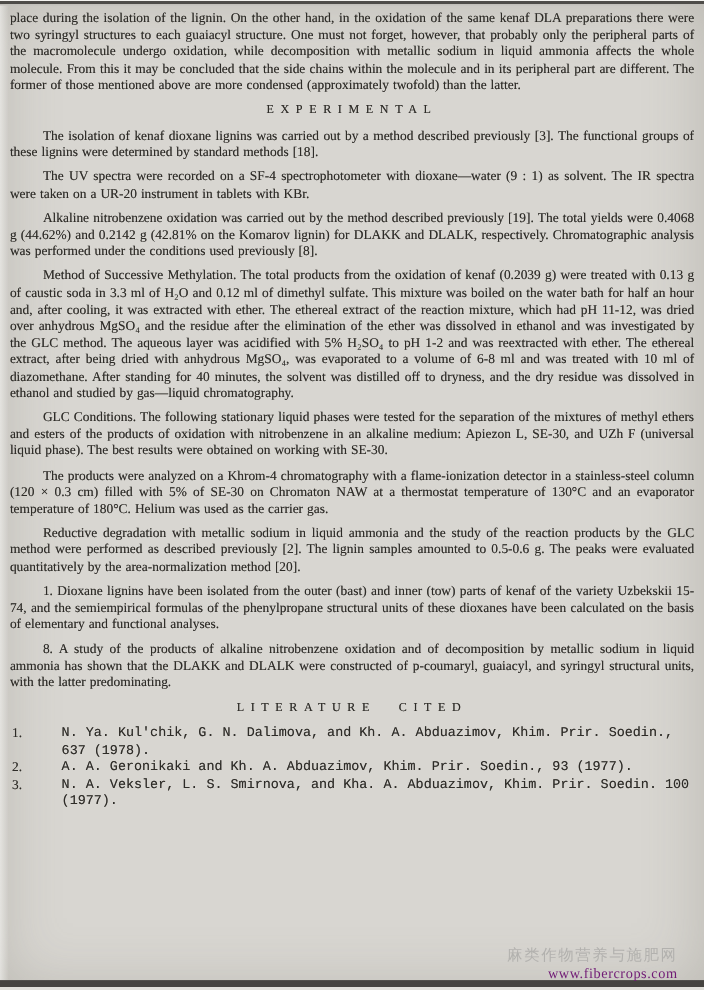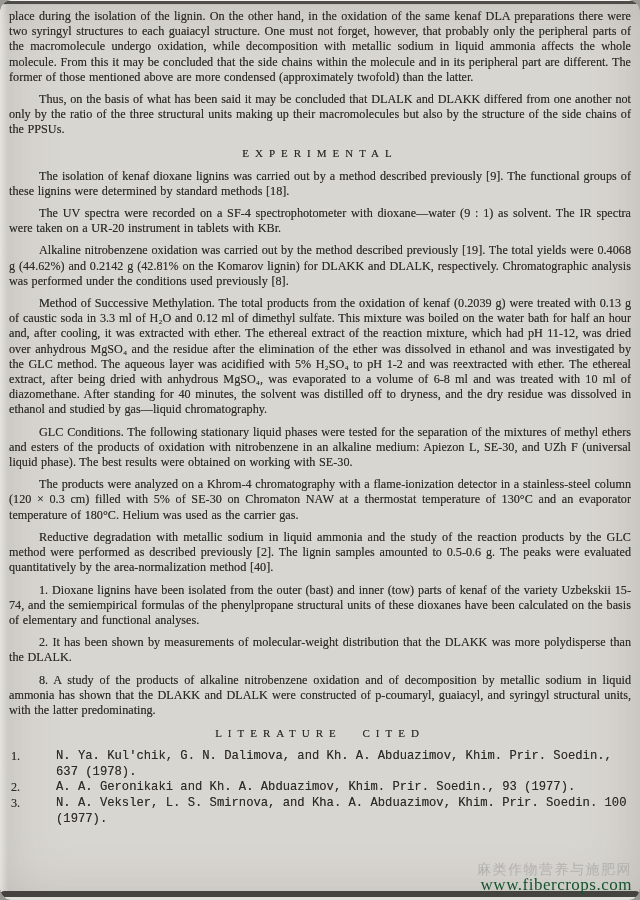--- a/index.html
+++ b/index.html
@@ -1,15 +1,15 @@
 <!DOCTYPE html>
 <html><head>
 <meta charset="utf-8">
 <style>
-  * { margin:0; padding:0; box-sizing:border-box;border-radius:12px; }
+  * { margin:0; padding:0; box-sizing:border-box; }
   html,body { background:#9a9893; }
   .page {
     position:relative;
     width:640px; height:900px;
     background:#d8d6d1;
     overflow:hidden;
     font-family:"Liberation Serif","DejaVu Serif",serif;
     color:#2e2c28;
     box-shadow: inset 0 0 55px rgba(110,106,98,0.28);
   }
@@ -44,53 +44,51 @@
   }
   .u { text-underline-offset:2px; }
   .refs { margin-top:3px; }
   .ref-row {
     display:flex; font-size:12.2px; line-height:15.6px;
     text-shadow:0 0 0.5px rgba(46,44,40,0.55);
   }
   .ref-num { flex:none; width:47px; padding-left:2px; }
   .ref-text { flex:1;font-family:Liberation Mono, monospace; }
   .watermark {
-    position:absolute; right:8px; bottom:8px; z-index:4;
+    position:absolute; right:24px; bottom:8px; z-index:4;
     text-align:right; color:#b2b1ae; line-height:15px;
   }
   .wm-cn  { font-size:14px; letter-spacing:1.5px; }
-  .wm-url { font-size:17px; letter-spacing:0.5px; color:#14532d; }
+  .wm-url { font-size:13px; letter-spacing:0.5px; color:#701a75; }
 </style>
 </head>
 <body>
 
 <div class="page">
   <div class="scan-top"></div>
   <div class="edge-left"></div>
 
   <div class="content">
     <p class="par noindent">place during the isolation of the lignin.  On the other hand, in the oxidation of the same kenaf DLA preparations there were two syringyl structures to each guaiacyl structure.  One must not forget, however, that probably only the peripheral parts of the macromolecule undergo oxidation, while decomposition with metallic sodium in liquid ammonia affects the whole molecule.  From this it may be concluded that the side chains within the molecule and in its peripheral part are different.  The former of those mentioned above are more condensed (approximately twofold) than the latter.</p>
-    <p class="par">Thus, on the basis of what has been said it may be concluded that DLALK and DLAKK differed from one another not only by the ratio of the three structural units making up their macromolecules but also by the structure of the side chains of the PPSUs.</p>
 
     <h2 class="heading">EXPERIMENTAL</h2>
 
-    <p class="par">The isolation of kenaf dioxane lignins was carried out by a method described previously [9].  The functional groups of these lignins were determined by standard methods [18].</p>
+    <p class="par">The isolation of kenaf dioxane lignins was carried out by a method described previously [3].  The functional groups of these lignins were determined by standard methods [18].</p>
     <p class="par">The UV spectra were recorded on a SF-4 spectrophotometer with dioxane—water (9 : 1) as solvent.  The IR spectra were taken on a UR-20 instrument in tablets with KBr.</p>
     <p class="par">Alkaline nitrobenzene oxidation was carried out by the method described previously [19].  The total yields were 0.4068 g (44.62%) and 0.2142 g (42.81% on the Komarov lignin) for DLAKK and DLALK, respectively.  Chromatographic analysis was performed under the conditions used previously [8].</p>
 
     <p class="par"><span class="u">Method of Successive Methylation.</span> <span>The total products from the oxidation of kenaf (0.2039 g) were treated with 0.13 g of caustic soda in 3.3 ml of H₂O and 0.12 ml of dimethyl sulfate.  This mixture was boiled on the water bath for half an hour and, after cooling, it was extracted with ether.  The ethereal extract of the reaction mixture, which had pH 11-12, was dried over anhydrous MgSO₄ and the residue after the elimination of the ether was dissolved in ethanol and was investigated by the GLC method.  The aqueous layer was acidified with 5% H₂SO₄ to pH 1-2 and was reextracted with ether.  The ethereal extract, after being dried with anhydrous MgSO₄, was evaporated to a volume of 6-8 ml and was treated with 10 ml of diazomethane.  After standing for 40 minutes, the solvent was distilled off to dryness, and the dry residue was dissolved in ethanol and studied by gas—liquid chromatography.</span></p>
 
     <p class="par"><span class="u">GLC Conditions.</span> <span>The following stationary liquid phases were tested for the separation of the mixtures of methyl ethers and esters of the products of oxidation with nitrobenzene in an alkaline medium:  Apiezon L, SE-30, and UZh F (universal liquid phase).  The best results were obtained on working with SE-30.</span></p>
 
     <p class="par">The products were analyzed on a Khrom-4 chromatography with a flame-ionization detector in a stainless-steel column (120 × 0.3 cm) filled with 5% of SE-30 on Chromaton NAW at a thermostat temperature of 130°C and an evaporator temperature of 180°C.  Helium was used as the carrier gas.</p>
-    <p class="par">Reductive degradation with metallic sodium in liquid ammonia and the study of the reaction products by the GLC method were performed as described previously [2].  The lignin samples amounted to 0.5-0.6 g.  The peaks were evaluated quantitatively by the area-normalization method [40].</p>
+    <p class="par">Reductive degradation with metallic sodium in liquid ammonia and the study of the reaction products by the GLC method were performed as described previously [2].  The lignin samples amounted to 0.5-0.6 g.  The peaks were evaluated quantitatively by the area-normalization method [20].</p>
 
 
     <p class="par">1.  Dioxane lignins have been isolated from the outer (bast) and inner (tow) parts of kenaf of the variety Uzbekskii 15-74, and the semiempirical formulas of the phenylpropane structural units of these dioxanes have been calculated on the basis of elementary and functional analyses.</p>
-    <p class="par">2.  It has been shown by measurements of molecular-weight distribution that the DLAKK was more polydisperse than the DLALK.</p>
     <p class="par">8.  A study of the products of alkaline nitrobenzene oxidation and of decomposition by metallic sodium in liquid ammonia has shown that the DLAKK and DLALK were constructed of p-coumaryl, guaiacyl, and syringyl structural units, with the latter predominating.</p>
 
     <h2 class="heading">LITERATURE CITED</h2>
 
     <div class="refs">
       <div class="ref-row">
         <span class="ref-num">1.</span>
         <span class="ref-text">N. Ya. Kul'chik, G. N. Dalimova, and Kh. A. Abduazimov, Khim. Prir. Soedin., 637 (1978).</span>
       </div>
       <div class="ref-row">

